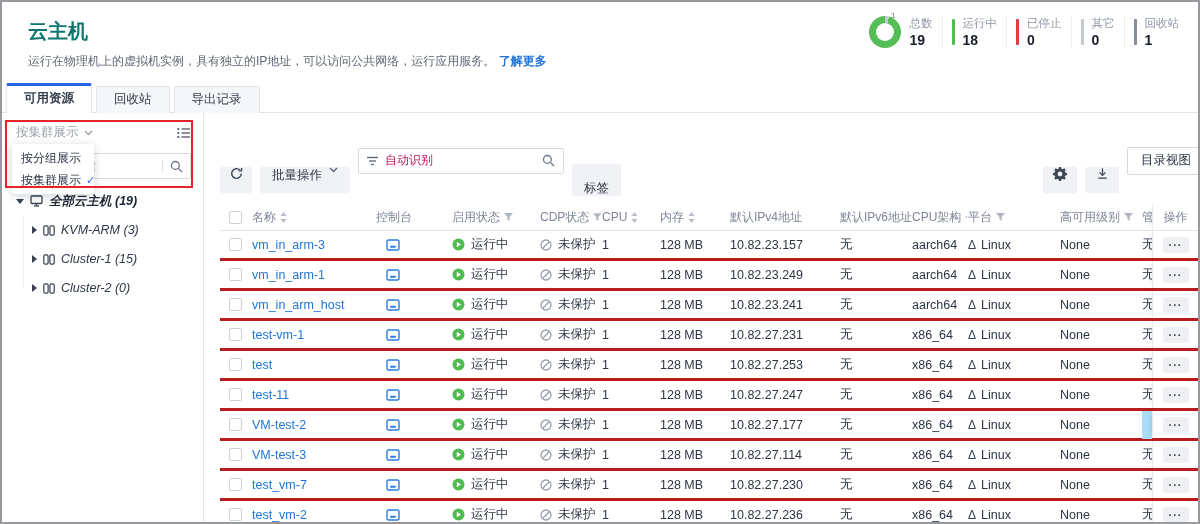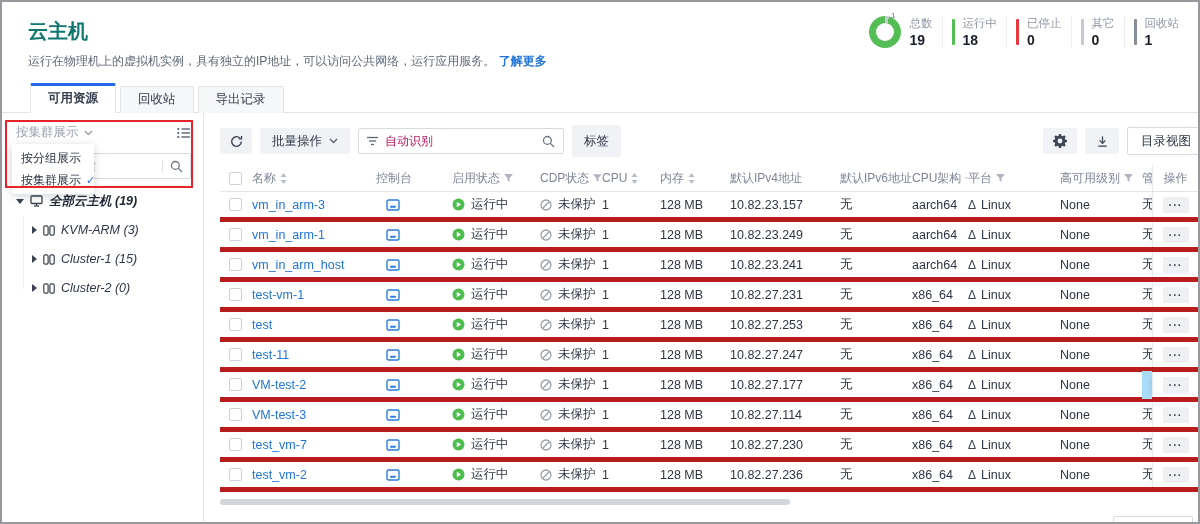--- a/index.html
+++ b/index.html
@@ -20,21 +20,21 @@
   .tick { width:3px; height:26px; border-radius:1px; margin-right:8px; flex:0 0 auto; }
   .stat-label { font-size:11.5px; color:#8d95a3; line-height:1.25; white-space:nowrap; }
   .stat-value { font-size:14px; font-weight:700; color:#171e2a; margin-top:1px; }
   .donut-wrap { position:relative; margin-right:9px; }
   .donut { width:32px; height:32px; border-radius:50%;
            background:conic-gradient(#c5cad2 0 15deg, #55bd55 15deg 360deg); position:relative; }
   .donut::after { content:""; position:absolute; inset:7px; background:#fff; border-radius:50%; }
   .donut-badge { position:absolute; top:-5px; right:5px; font-size:8px; color:#6e7786; }
 
   
-  .tabs { display:flex; align-items:flex-end; padding-left:28px; margin-top:12px;
+  .tabs { display:flex; align-items:flex-end; padding-left:4px; margin-top:12px;
           border-bottom:1px solid #e2e4e9; height:31px; flex:0 0 auto; }
   .tab { height:27px; line-height:25px; padding:0 17px; font-size:12.5px; color:#333c4c;
          background:#f6f7f9; border:1px solid #e2e4e9; border-bottom:none; margin-right:4px;
          position:relative; top:1px; border-radius:2px 2px 0 0; cursor:pointer; white-space:nowrap; }
   .tab.active { background:#fff; border-top:3px solid #2367e8; font-weight:700; height:30px;
                 line-height:25px; z-index:2; }
 
   
   .content { flex:1; display:flex; position:relative; min-height:0; }
 
@@ -63,41 +63,41 @@
   .tree-item.child { padding-left:30px; }
   .caret { width:0; height:0; margin-right:6px; flex:0 0 auto; }
   .caret.down { border-left:4px solid transparent; border-right:4px solid transparent; border-top:5px solid #3a4250; }
   .caret.right { border-top:4px solid transparent; border-bottom:4px solid transparent; border-left:5px solid #3a4250; }
   .tree-icon { display:flex; margin-right:6px; flex:0 0 auto; }
 
   
   .main { flex:1; padding:12px 0 0 16px; position:relative; min-width:0; }
   .toolbar { display:flex; align-items:center; }
   .btn-gray { height:26px; background:#f1f2f6; border:none; border-radius:2px; font-size:12.5px;
-              color:#2c3544; display:inline-flex; align-items:center; justify-content:center;
-              cursor:pointer; font-family:inherit; }
+              color:#2c3544; display:inline-flex; justify-content:center;
+              cursor:pointer; font-family:inherit;margin-top:39px; }
   .refresh-btn { width:32px; }
   .bulk-btn { padding:0 12px; margin-left:8px; gap:7px; }
   .searchbox { margin-left:8px; width:206px; height:26px; border:1px solid #d6dae1; border-radius:2px;
                background:#fff; display:flex; align-items:center; cursor:text; }
   .searchbox .flt { margin-left:8px; display:flex; }
   .searchbox .q { font-size:12px; color:#be185d; margin-left:7px; flex:1; }
   .searchbox .mag { margin-right:8px; display:flex; }
   .tag-btn { padding:16px 12px; margin-left:8px; }
   .right-tools { margin-left:auto; display:flex; align-items:center; gap:8px; margin-right:-7px; }
   .icon-btn { width:34px; }
   .view-btn { height:28px; background:#fff; border:1px solid #d6dae1; border-radius:2px;
               padding:0 13px; font-size:12.5px; color:#2c3544; cursor:pointer; font-family:inherit; }
 
   
   .table { margin-top:8px; width:978px; }
   .thead, .row { display:flex; align-items:center; }
   .thead { height:27px; border-bottom:1px solid #e3e5ea; }
   .th { font-size:12px; color:#7d8596; display:flex; align-items:center; gap:4px; white-space:nowrap; }
-  .row { height:30px; border-bottom:5px solid #b91c1c; }
+  .row { height:30px; border-bottom:3px solid #b91c1c; }
   .td { display:flex; align-items:center; font-size:12.5px; color:#2c3544; white-space:nowrap; }
   .c0{width:32px; padding-left:9px;} .c1{width:124px;} .c2{width:76px;} .c3{width:88px;}
   .c4{width:62px;} .c5{width:58px;} .c6{width:70px;} .c7{width:110px;} .c8{width:72px;}
   .c9{width:56px;} .c10{width:92px;} .c11{width:82px;}
   .c12{width:10px; overflow:hidden; flex:0 0 auto;}
   .c13{width:46px; justify-content:center; align-self:stretch; background:#fff;
        border-left:1px solid #e8eaee; box-shadow:-5px 0 6px -5px rgba(20,30,50,.15);}
   .checkbox { width:13px; height:13px; border:1px solid #ccd1da; border-radius:2px; background:#fff;
               display:inline-block; cursor:pointer; }
   .vm-link { color:#2175d8; cursor:pointer; text-decoration:none; }

